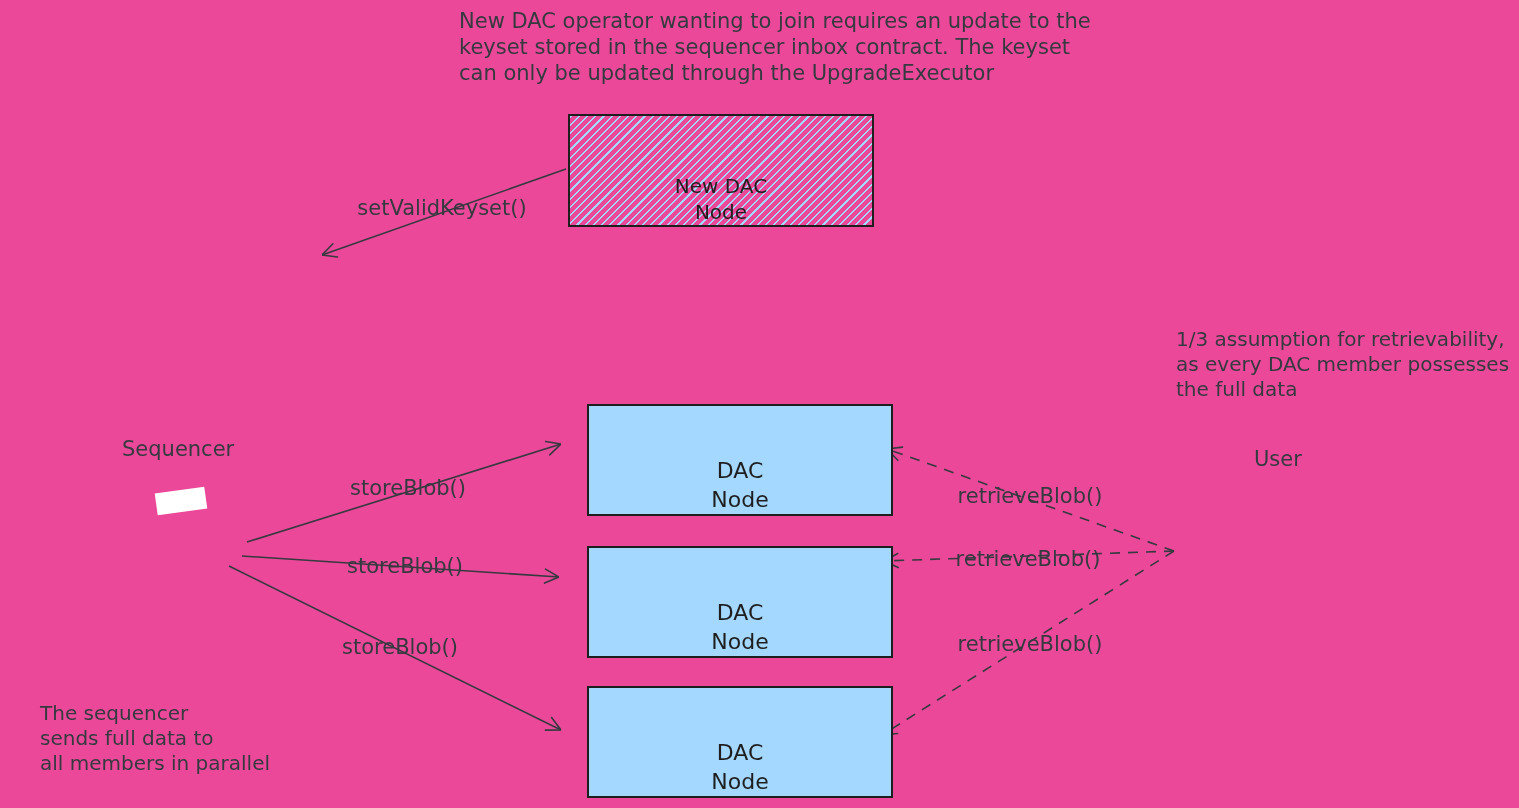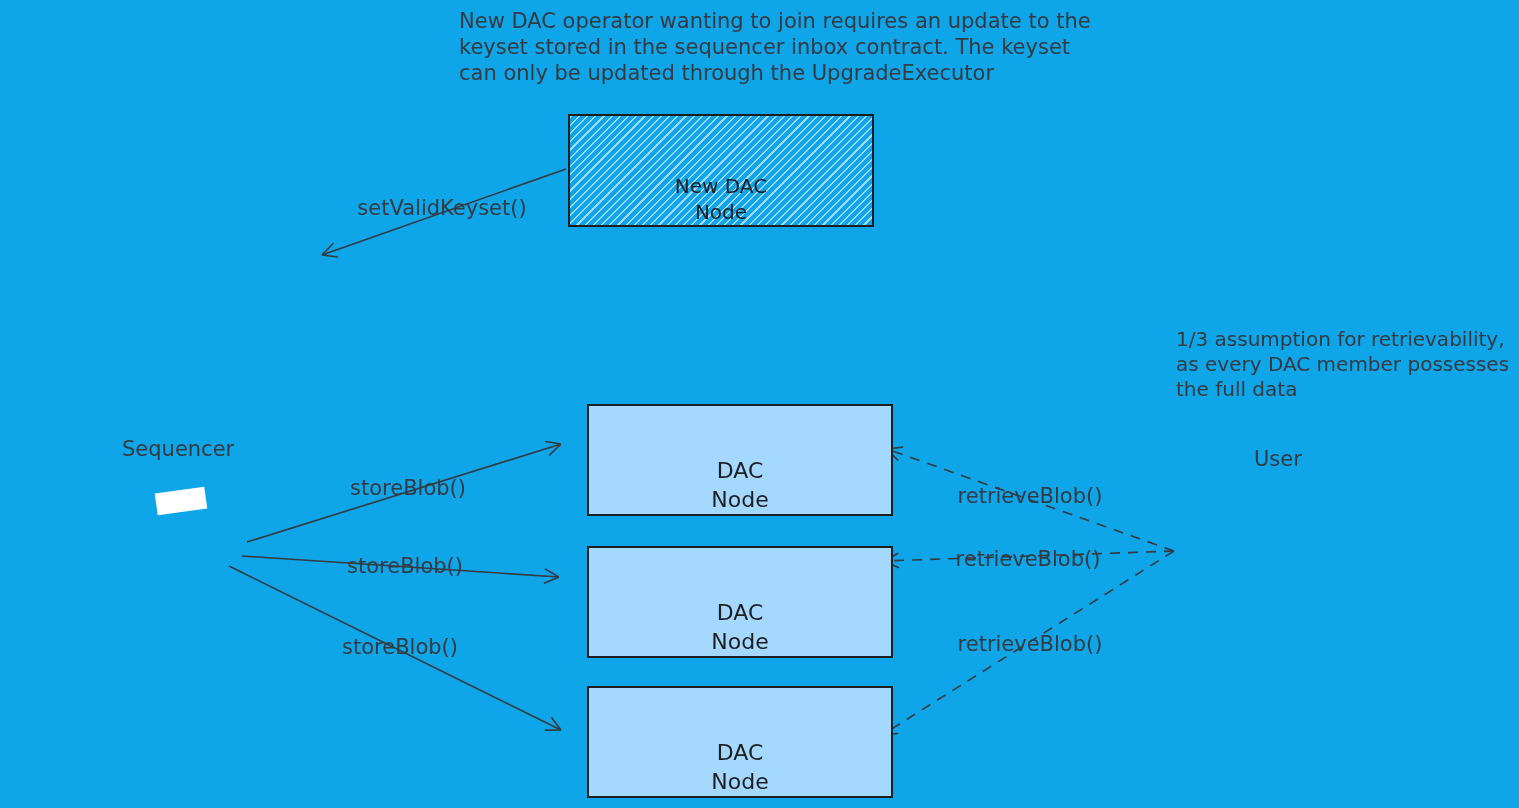--- a/index.html
+++ b/index.html
@@ -1,20 +1,20 @@
 <!DOCTYPE html>
 <html><head>
 <meta charset="utf-8">
 <style>
   html, body { margin: 0; padding: 0; background: #000; }
   #canvas {
     position: relative;
     width: 1519px;
     height: 808px;
-    background: #0ea5e9;
+    background: #ec4899;
     overflow: hidden;
     font-family: "DejaVu Sans", sans-serif;
   }
   .note {
     position: absolute;
     color: #343a40;
     font-size: 20px;
     line-height: 26px;
     white-space: pre-line;
   }
@@ -95,20 +95,23 @@
     <line x1="1174" y1="551" x2="884" y2="561" stroke="#343a40" stroke-width="1.6" stroke-dasharray="10 8" marker-end="url(#arrowhead)"></line>
     <line x1="1174" y1="551" x2="882" y2="735" stroke="#343a40" stroke-width="1.6" stroke-dasharray="10 8" marker-end="url(#arrowhead)"></line>
   </svg>
 
   <div class="note" style="left:459px; top:8px; font-size:21px;">New DAC operator wanting to join requires an update to the
 keyset stored in the sequencer inbox contract. The keyset
 can only be updated through the UpgradeExecutor</div>
   <div class="note" style="left:1176px; top:327px; line-height:25px;">1/3 assumption for retrievability,
 as every DAC member possesses
 the full data</div>
+  <div class="note" style="left:40px; top:701px; line-height:25px;">The sequencer
+sends full data to
+all members in parallel</div>
 
   <div class="box hatched">
     <div class="box-label">New DAC
 Node</div>
   </div>
 
 
   <div class="box blue" id="dac-node-1">
     <div class="box-label">DAC
 Node</div>

